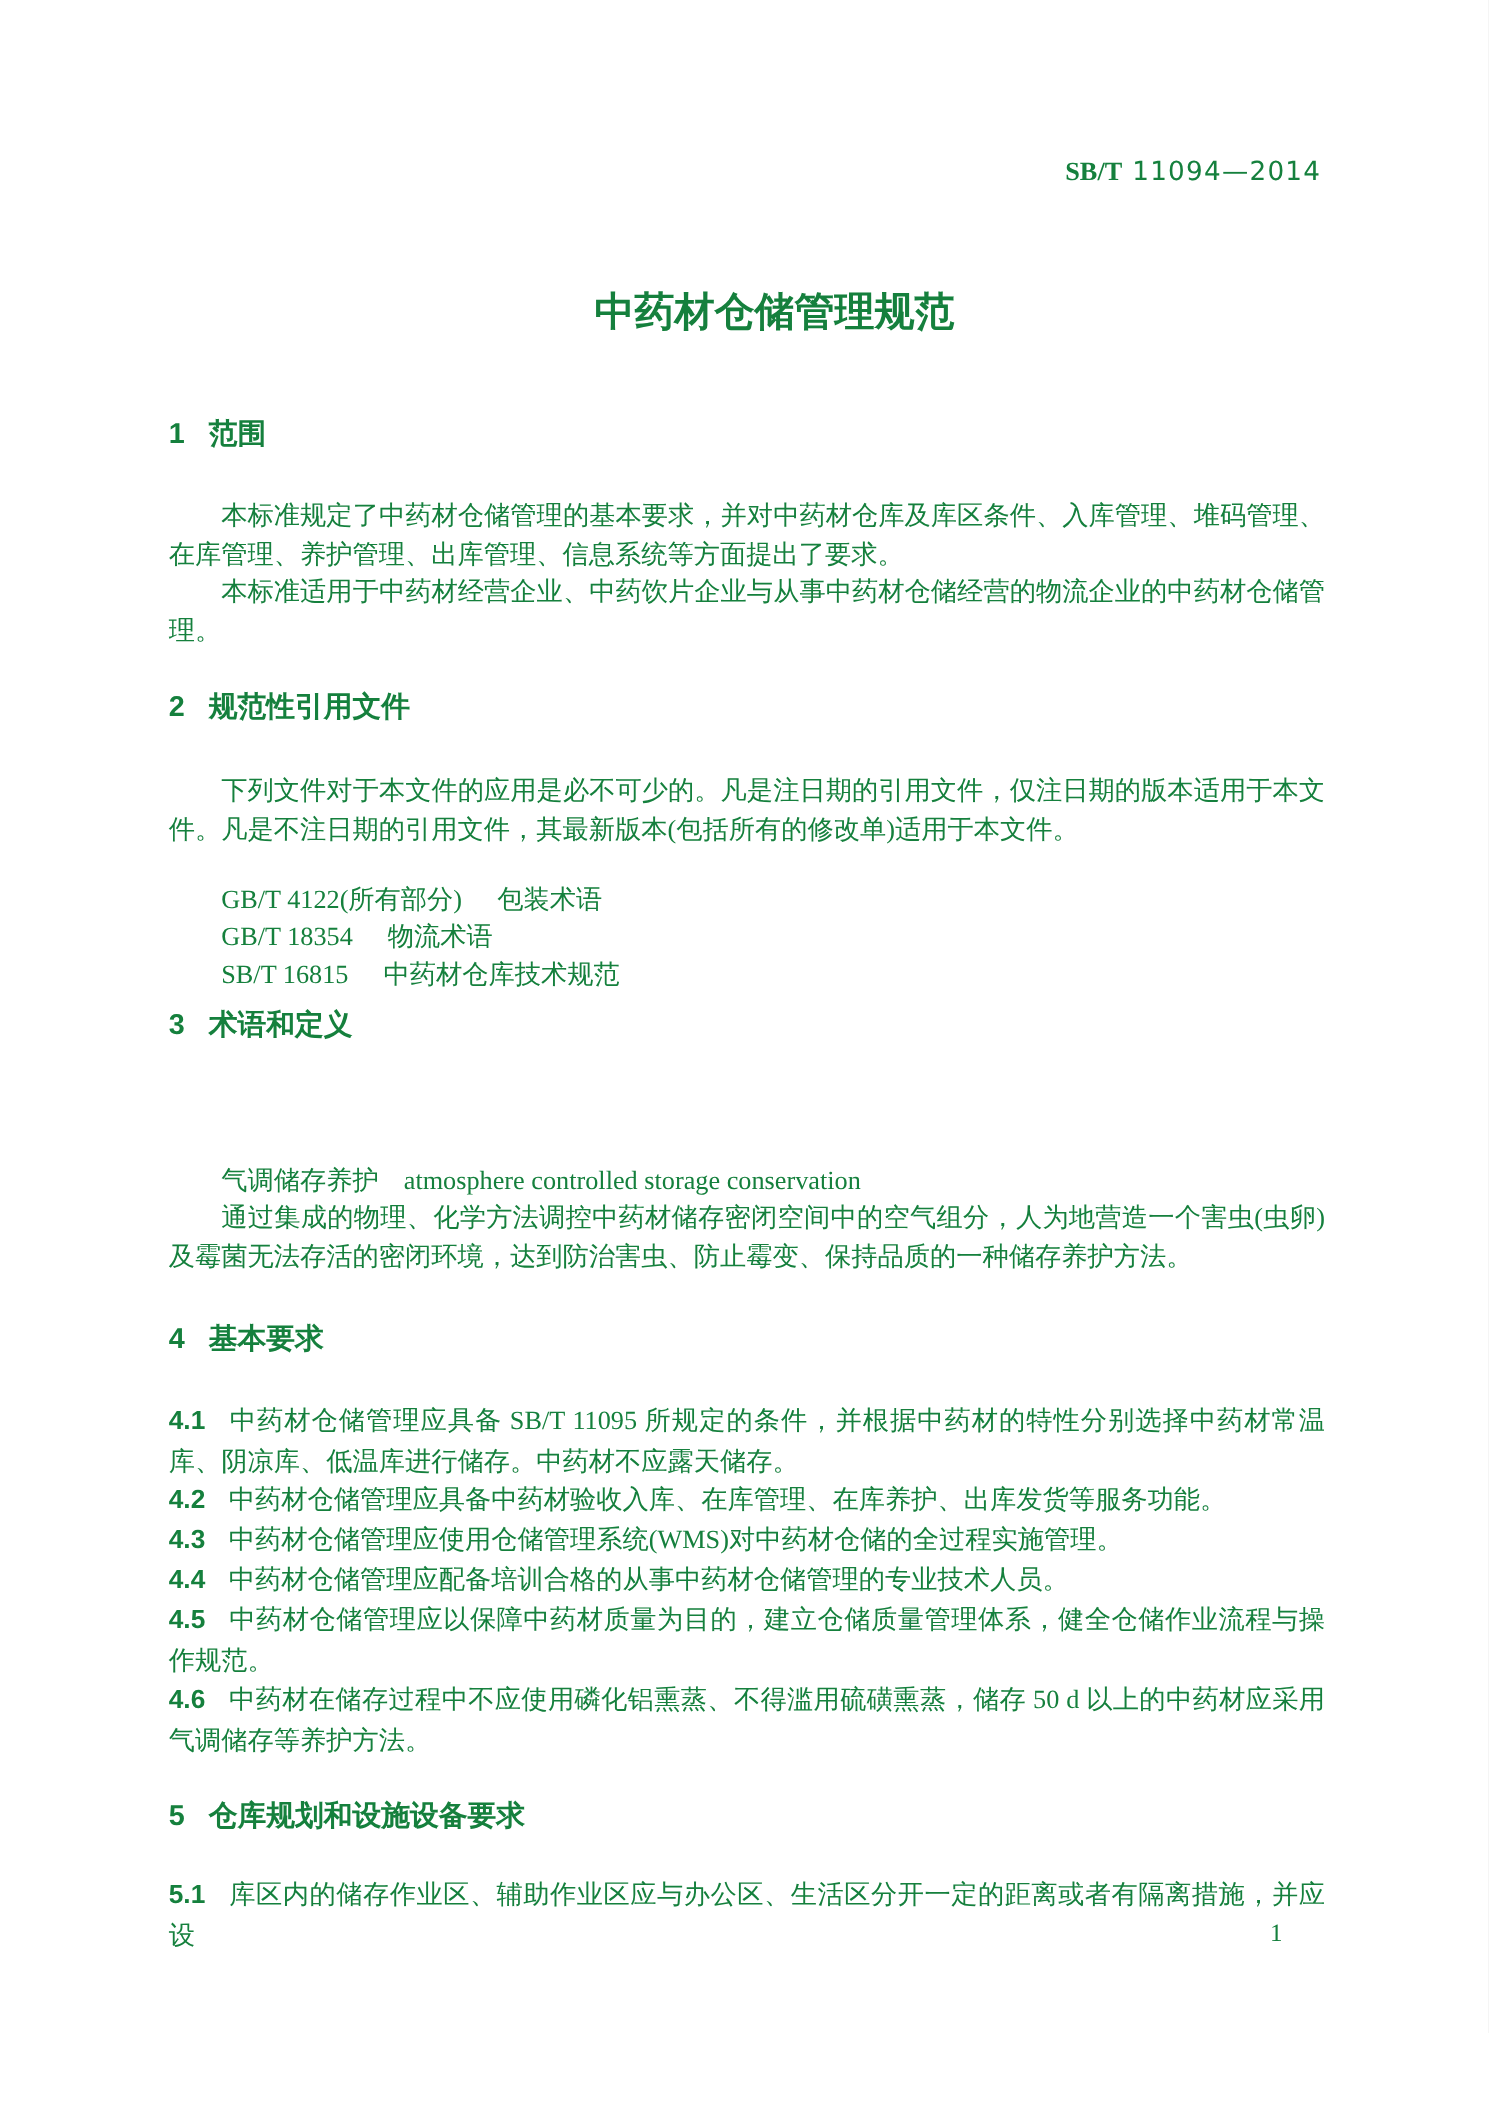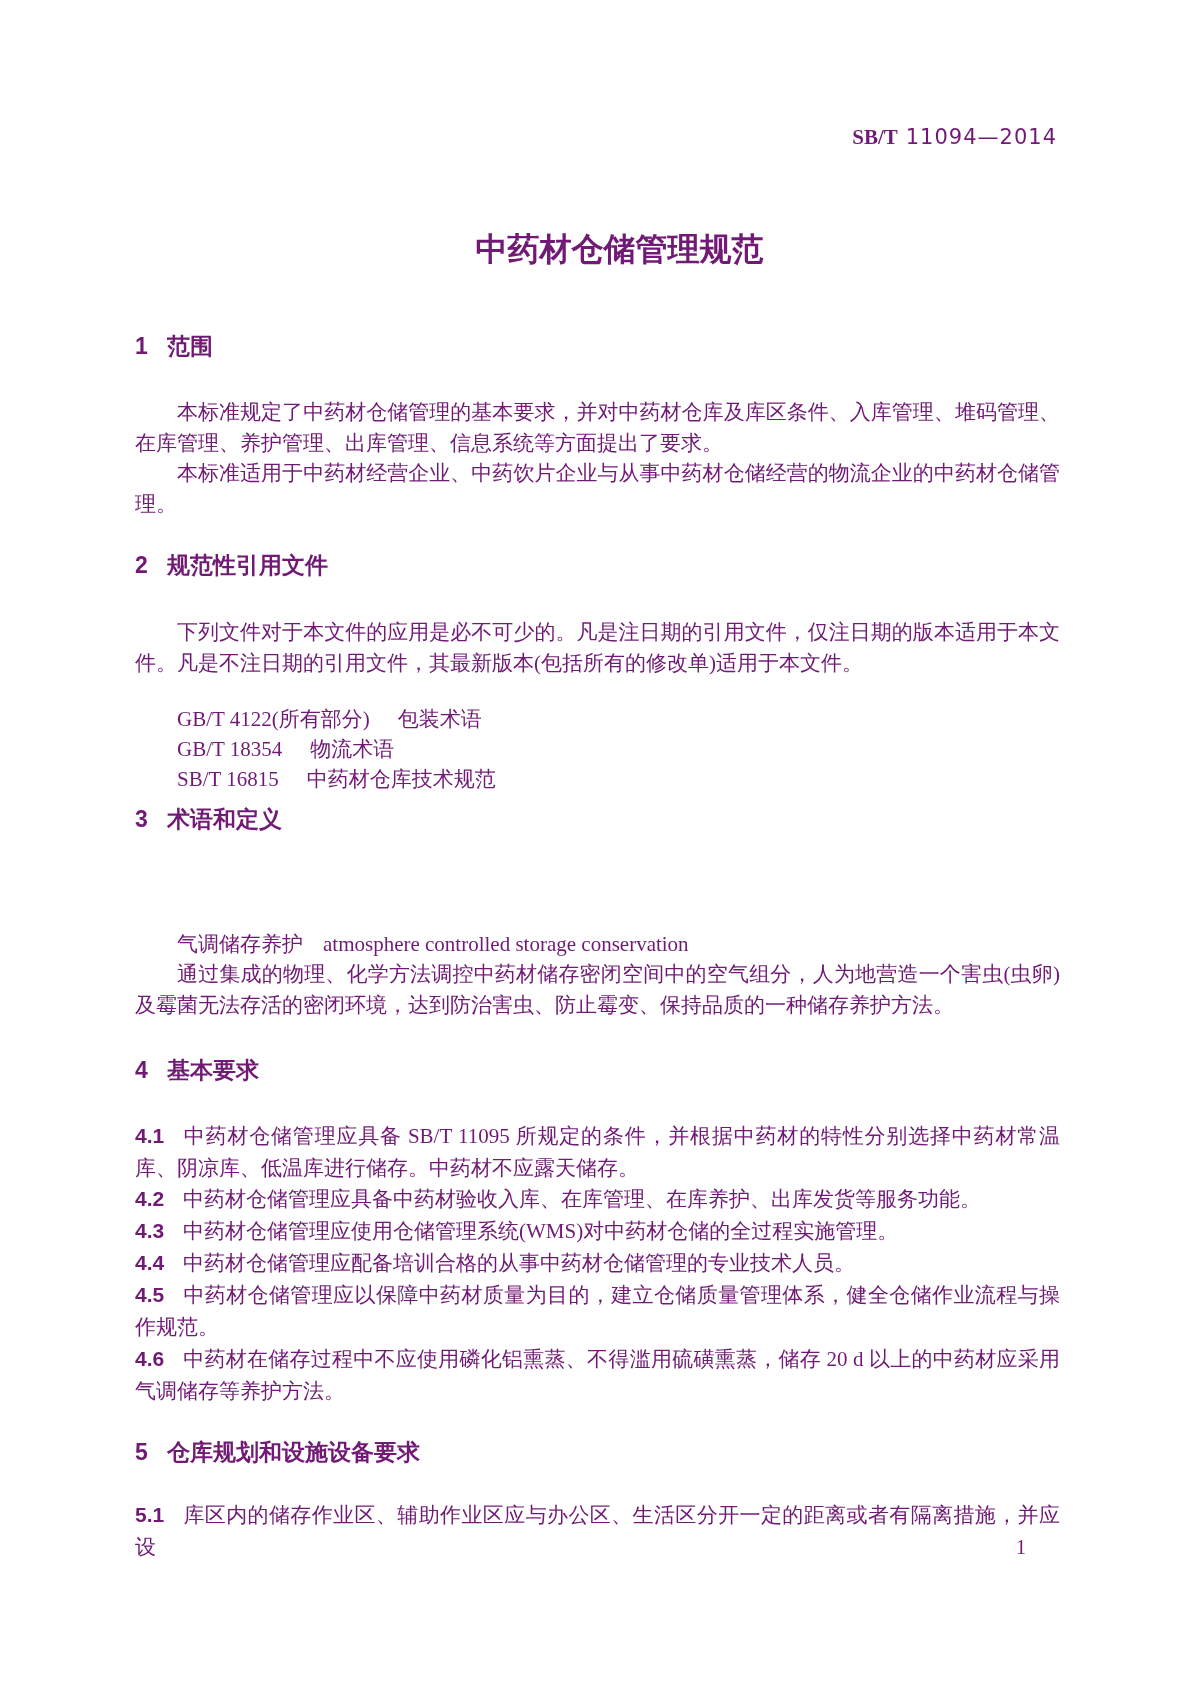--- a/index.html
+++ b/index.html
@@ -2,21 +2,21 @@
 <html><head>
 <meta charset="utf-8">
 <style>
   html, body { margin: 0; padding: 0; background: #e8e8e8; }
   .page {
     position: relative;
     width: 1191px;
     height: 1684px;
     margin: 0 auto;
     background: #ffffff;
-    color: #701a75;
+    color: #15803d;
     font-family: "Liberation Serif", "DejaVu Serif", serif;
     overflow: hidden;
   }
   .abs { position: absolute; }
 
   
   .doc-header {
     top: 122px; right: 134px; left: 135px;
     text-align: right;
     font-size: 21px; line-height: 30px;
@@ -159,21 +159,21 @@
   <div class="abs para clause" style="top:1215px">
     <span class="cnum">4.3</span><span>中药材仓储管理应使用仓储管理系统(WMS)对中药材仓储的全过程实施管理。</span>
   </div>
   <div class="abs para clause" style="top:1247px">
     <span class="cnum">4.4</span><span>中药材仓储管理应配备培训合格的从事中药材仓储管理的专业技术人员。</span>
   </div>
   <div class="abs para clause" style="top:1279px">
     <span class="cnum">4.5</span><span>中药材仓储管理应以保障中药材质量为目的，建立仓储质量管理体系，健全仓储作业流程与操作规范。</span>
   </div>
   <div class="abs para clause" style="top:1343px">
-    <span class="cnum">4.6</span><span>中药材在储存过程中不应使用磷化铝熏蒸、不得滥用硫磺熏蒸，储存 20 d 以上的中药材应采用气调储存等养护方法。</span>
+    <span class="cnum">4.6</span><span>中药材在储存过程中不应使用磷化铝熏蒸、不得滥用硫磺熏蒸，储存 50 d 以上的中药材应采用气调储存等养护方法。</span>
   </div>
 
   <div class="abs sec-heading" style="top:1437px">
     <span class="hnum">5</span><span>仓库规划和设施设备要求</span>
   </div>
   <div class="abs para clause" style="top:1499px">
     <span class="cnum">5.1</span><span>库区内的储存作业区、辅助作业区应与办公区、生活区分开一定的距离或者有隔离措施，并应设</span>
   </div>
 
   <div class="abs page-number">1</div>

